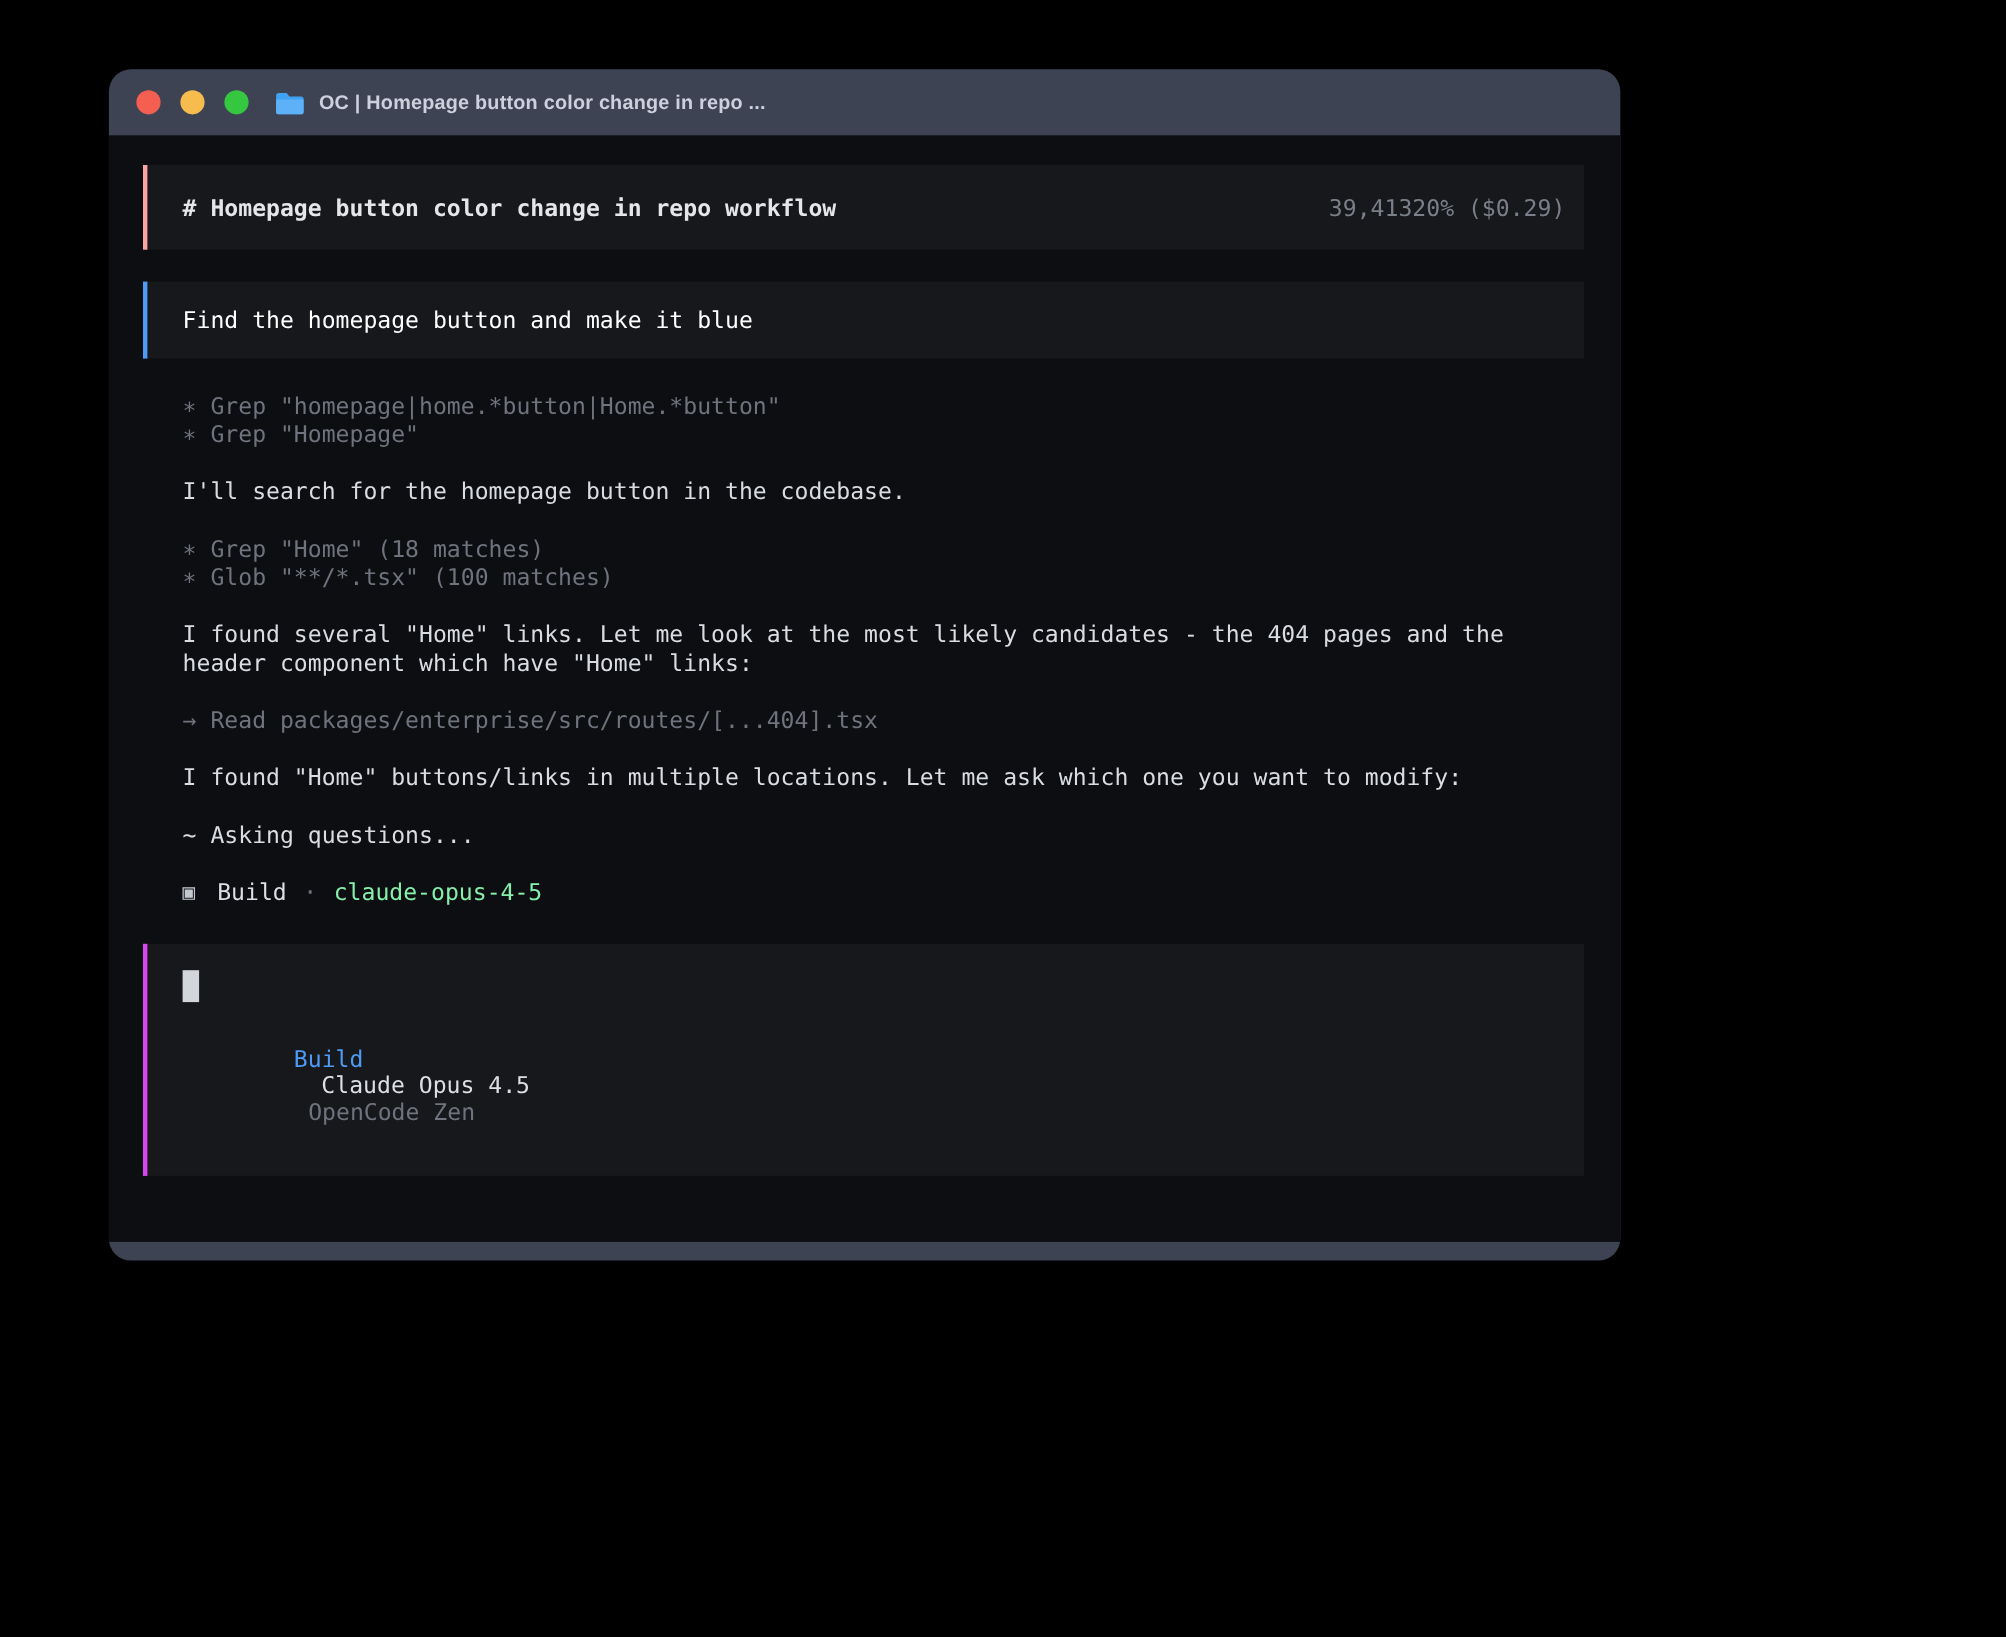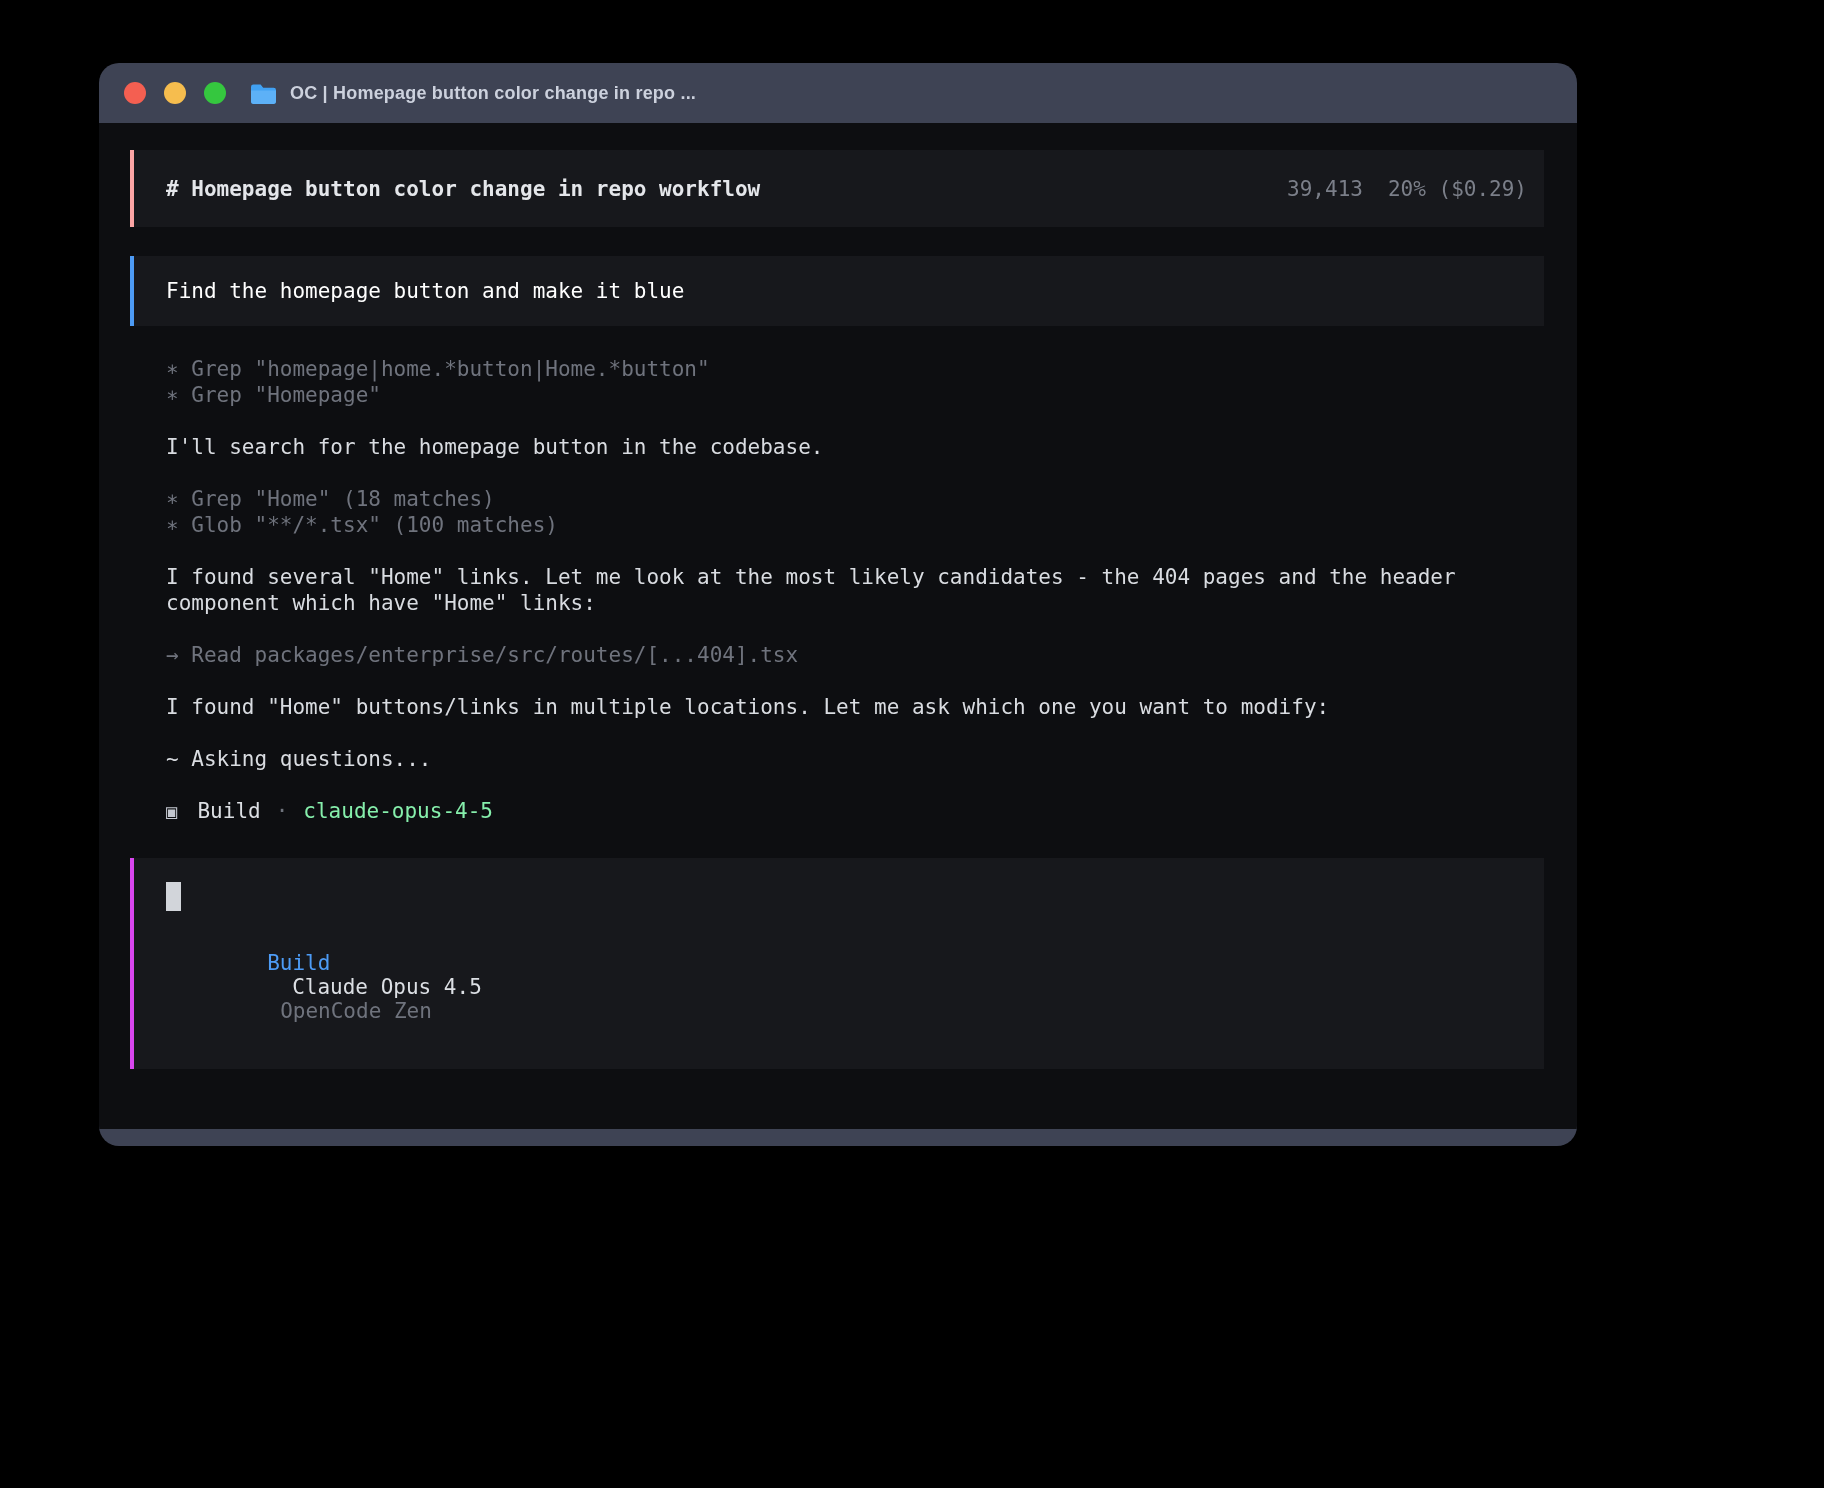--- a/index.html
+++ b/index.html
@@ -1,20 +1,20 @@
 <!DOCTYPE html>
 <html><head>
 <meta charset="utf-8">
 <style>
   * { margin:0; padding:0; box-sizing:border-box; }
   html,body { width:1824px; height:1488px; background:#000; overflow:hidden; }
   body { position:relative; font-family:"DejaVu Sans Mono","Liberation Mono",monospace; }
 
   .window {
-    position:absolute; left:99px; top:63px; width:1478px; height:1083px;
+    position:absolute; left:99px; top:63px; width:1374px; height:1083px;
     background:#3e4354; border-radius:20px; overflow:hidden;
     box-shadow:0 24px 70px rgba(0,0,0,0.6);
   }
 
   
   .titlebar { height:60px; display:flex; align-items:center; padding:0 25px; }
   .lights { display:flex; gap:18px; }
   .light { width:22px; height:22px; border-radius:50%; }
   .light.red    { background:#f45f51; }
   .light.yellow { background:#f6bd4e; }
@@ -36,21 +36,21 @@
   .block { background:#17181c; }
 
   .header-block {
     height:77px; border-left:4px solid #fca5a5;
     display:flex; align-items:center; justify-content:space-between;
     padding:0 17px 0 32px;
     font-size:21px;
   }
   .header-title { font-weight:bold; color:#e4e6ea; white-space:pre; }
   .header-stats { color:#7b7f89; white-space:pre; }
-  .header-stats .pct { margin-left:25px; }
+  .header-stats .pct { }
 
   .prompt-block {
     margin-top:29px; height:70px; border-left:4px solid #4d9bf5;
     display:flex; align-items:center; padding:0 17px 0 32px;
     font-size:21px; color:#ffffff; white-space:pre;
   }
 
   .messages { margin:30px 0 0 36px; font-size:21px; line-height:26px; }
   .msg-group { margin-bottom:26px; }
   .line { white-space:pre-wrap; }

